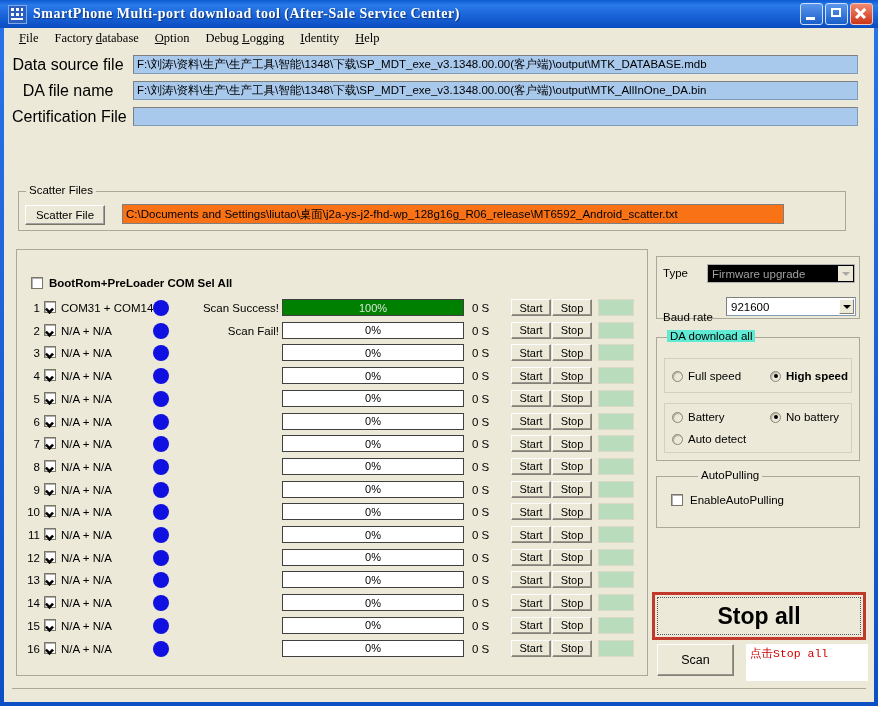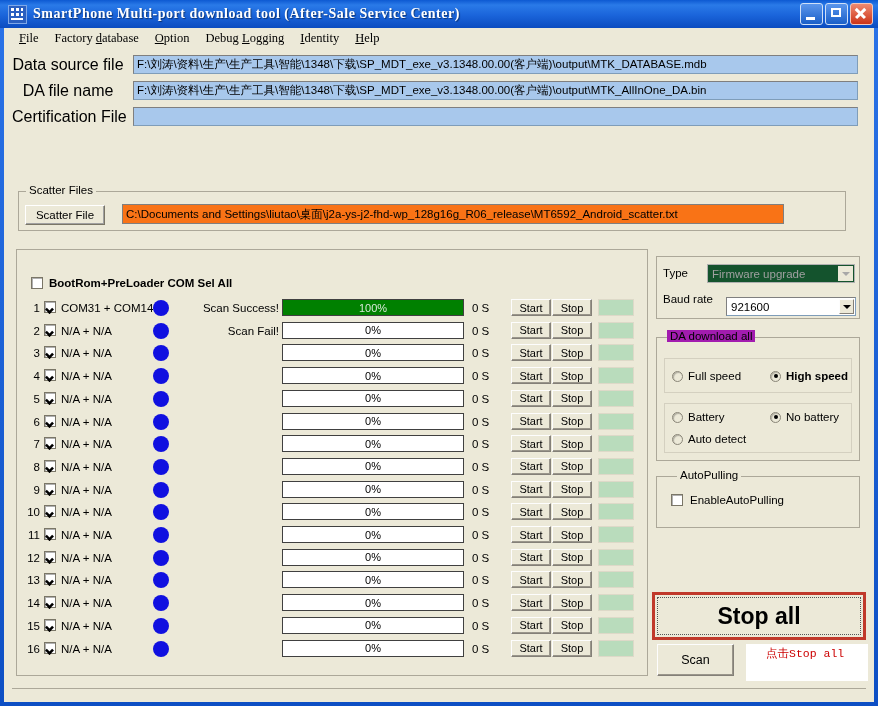--- a/index.html
+++ b/index.html
@@ -172,52 +172,52 @@
     position:absolute;left:652px;top:228px;width:204px;height:63px;
     border:1px solid #aca899;box-sizing:border-box;background:#ece9d8;
   }
   .rlabel{position:absolute;font-size:11.5px;white-space:nowrap;}
   .combo{
     position:absolute;height:19px;box-sizing:border-box;
     background:#fff;border:1px solid #7f9db9;
     border-top-color:#7f7f7f;border-left-color:#7f7f7f;
     display:flex;align-items:center;padding-left:4px;font-size:11.5px;
   }
-  .combo.disabled{background:#14532d;color:#a0a0a0;border-color:#b0b0b0;}
+  .combo.disabled{background:#000000;color:#a0a0a0;border-color:#b0b0b0;}
   .combo .arrow{
     position:absolute;right:1px;top:1px;bottom:1px;width:15px;
     background:#ece9d8;border:1px solid #fdfdfd;
     border-right-color:#848078;border-bottom-color:#848078;
     box-sizing:border-box;display:flex;align-items:center;justify-content:center;
   }
   .combo.disabled .arrow{border-color:#ece9d8;}
   .tri{width:0;height:0;border-left:4px solid transparent;border-right:4px solid transparent;border-top:4px solid #000;}
   .combo.disabled .tri{border-top-color:#a8a8a8;}
 
   #da-group{
     position:absolute;left:652px;top:309px;width:204px;height:124px;
     border:1px solid #aca899;box-sizing:border-box;
   }
-  #da-legend{position:absolute;left:663px;top:302px;background:#a21caf;padding:0 3px;font-size:11.5px;}
+  #da-legend{position:absolute;left:663px;top:302px;background:#5eead4;padding:0 3px;font-size:11.5px;}
   .inner-box{position:absolute;border:1px solid #d4d0c0;box-sizing:border-box;}
   .radio-row{position:absolute;display:flex;align-items:center;gap:5px;font-size:11.5px;white-space:nowrap;}
   .rb{
     width:11px;height:11px;border-radius:50%;background:#ece9d8;
     border:1px solid #8a8678;box-sizing:border-box;position:relative;flex:none;
     box-shadow:inset 1px 1px 1px rgba(0,0,0,.25);cursor:pointer;
   }
   .rb.sel:after{
     content:"";position:absolute;left:2.5px;top:2.5px;width:4px;height:4px;
     border-radius:50%;background:#000;
   }
   #ap-group{
     position:absolute;left:652px;top:448px;width:204px;height:52px;
     border:1px solid #aca899;box-sizing:border-box;
   }
-  #ap-legend{position:absolute;left:673px;top:441px;background:#ece9d8;padding:0 3px;font-size:11.5px;}
+  #ap-legend{position:absolute;left:694px;top:441px;background:#ece9d8;padding:0 3px;font-size:11.5px;}
   #ap-row{position:absolute;left:667px;top:466px;display:flex;align-items:center;gap:7px;font-size:11.5px;}
 
   .bigbtn{
     position:absolute;background:#ece9d8;
     border:1px solid #848078;border-top-color:#fdfdfd;border-left-color:#fdfdfd;
     box-shadow:inset -1px -1px 0 #9a968b;
     display:flex;align-items:center;justify-content:center;
     font-size:23px;font-weight:bold;cursor:pointer;box-sizing:border-box;
     font-family:"Liberation Sans", sans-serif;
   }
@@ -236,21 +236,21 @@
     position:absolute;left:653px;top:616px;width:77px;height:32px;
     background:#ece9d8;border:1px solid #848078;
     border-top-color:#fdfdfd;border-left-color:#fdfdfd;
     box-shadow:inset -1px -1px 0 #9a968b;
     display:flex;align-items:center;justify-content:center;
     font-size:12.5px;cursor:pointer;box-sizing:border-box;
   }
   #note-box{
     position:absolute;left:742px;top:616px;width:122px;height:37px;
     background:#fff;box-sizing:border-box;
-    padding:2px 20px;
+    padding:2px 4px;
     font-size:11.5px;color:#cc0000;white-space:nowrap;
     font-family:"Liberation Mono", monospace;
   }
   #bottom-sep{
     position:absolute;left:8px;top:660px;width:854px;height:1px;background:#aca899;
   }
 </style>
 </head>
 <body>
 
@@ -561,21 +561,21 @@
       </div>
 
     <div id="right-top"></div>
     <div class="rlabel" style="left:659px;top:239px;">Type</div>
     <div class="combo disabled" id="type-combo" style="left:703px;top:236px;width:148px;">
       <span>Firmware upgrade</span>
       <span class="arrow">
           <span class="tri"></span>
         </span>
     </div>
-    <div class="rlabel" style="left:659px;top:265px;">Baud rate</div>
+    <div class="rlabel" style="left:659px;top:283px;">Baud rate</div>
     <div class="combo" id="baud-combo" style="left:722px;top:269px;width:130px;">
       <span>921600</span>
       <span class="arrow">
           <span class="tri"></span>
         </span>
     </div>
 
     <div id="da-group"></div>
     <div id="da-legend">DA download all</div>
     <div class="inner-box" style="left:660px;top:330px;width:188px;height:35px;"></div>

